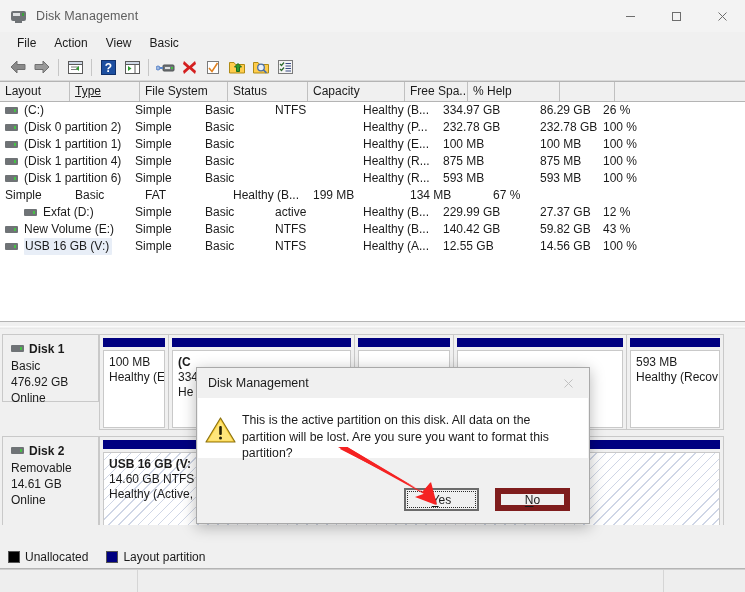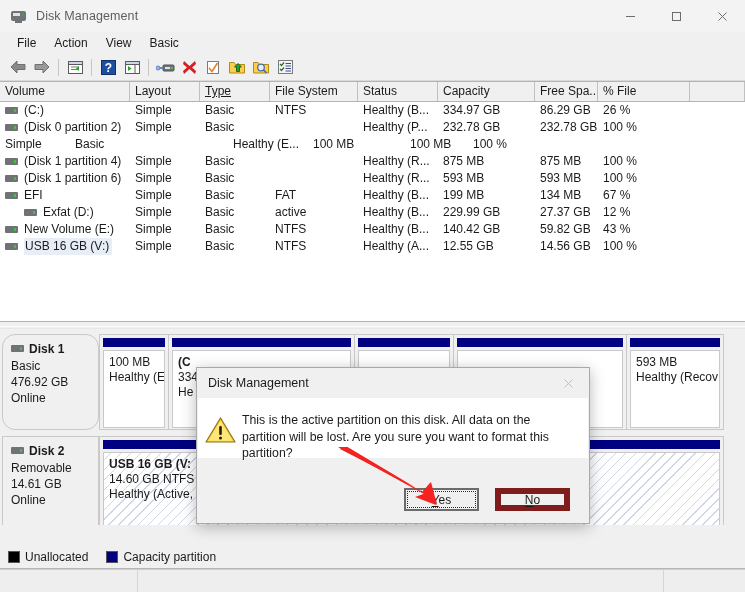--- a/index.html
+++ b/index.html
@@ -232,28 +232,27 @@
         <line x1="7.5" y1="3.5" x2="13" y2="3.5" stroke="#3a4d86"></line>
           <line x1="7.5" y1="6" x2="13" y2="6" stroke="#3a4d86"></line>
         <line x1="7.5" y1="8.5" x2="13" y2="8.5" stroke="#3a4d86"></line>
           <line x1="7.5" y1="11" x2="13" y2="11" stroke="#3a4d86"></line>
       </svg>
     </div>
   </div>
 
   <div class="listwrap">
     <div class="lhead" id="list-head">
-        <div class="hc" style="width: 130px;">Volume</div>
         <div class="hc" style="width: 70px;">Layout</div>
         <div class="hc" style="width: 70px; text-decoration: underline;">Type</div>
         <div class="hc" style="width: 88px;">File System</div>
         <div class="hc" style="width: 80px;">Status</div>
         <div class="hc" style="width: 97px;">Capacity</div>
         <div class="hc" style="width: 63px;">Free Spa...</div>
-        <div class="hc" style="width: 92px;">% File</div>
+        <div class="hc" style="width: 92px;">% Help</div>
         <div class="hc" style="width: 55px;"></div>
       </div>
     <div class="lbody" id="list-body">
         <div class="lrow">
           <div class="lcell volcell" style="width: 130px;">
             <span class="drvicon">
               <i></i>
               <b></b>
             </span>
             <span>(C:)</span>
@@ -278,20 +277,27 @@
           <div class="lcell" style="width: 70px;">Simple</div>
           <div class="lcell" style="width: 70px;">Basic</div>
           <div class="lcell" style="width: 88px;"></div>
           <div class="lcell" style="width: 80px;">Healthy (P...</div>
           <div class="lcell" style="width: 97px;">232.78 GB</div>
           <div class="lcell" style="width: 63px;">232.78 GB</div>
           <div class="lcell" style="width: 92px;">100 %</div>
           <div class="lcell" style="width: 55px;"></div>
         </div>
         <div class="lrow">
+          <div class="lcell volcell" style="width: 130px;">
+            <span class="drvicon">
+              <i></i>
+              <b></b>
+            </span>
+            <span>(Disk 1 partition 1)</span>
+          </div>
           <div class="lcell" style="width: 70px;">Simple</div>
           <div class="lcell" style="width: 70px;">Basic</div>
           <div class="lcell" style="width: 88px;"></div>
           <div class="lcell" style="width: 80px;">Healthy (E...</div>
           <div class="lcell" style="width: 97px;">100 MB</div>
           <div class="lcell" style="width: 63px;">100 MB</div>
           <div class="lcell" style="width: 92px;">100 %</div>
           <div class="lcell" style="width: 55px;"></div>
         </div>
         <div class="lrow">
@@ -322,34 +328,27 @@
           <div class="lcell" style="width: 70px;">Simple</div>
           <div class="lcell" style="width: 70px;">Basic</div>
           <div class="lcell" style="width: 88px;"></div>
           <div class="lcell" style="width: 80px;">Healthy (R...</div>
           <div class="lcell" style="width: 97px;">593 MB</div>
           <div class="lcell" style="width: 63px;">593 MB</div>
           <div class="lcell" style="width: 92px;">100 %</div>
           <div class="lcell" style="width: 55px;"></div>
         </div>
         <div class="lrow">
-          <div class="lcell volcell" style="width: 130px;">
-            <span class="drvicon">
-              <i></i>
-              <b></b>
-            </span>
-            <span>EFI</span>
-          </div>
           <div class="lcell" style="width: 70px;">Simple</div>
           <div class="lcell" style="width: 70px;">Basic</div>
           <div class="lcell" style="width: 88px;">FAT</div>
           <div class="lcell" style="width: 80px;">Healthy (B...</div>
           <div class="lcell" style="width: 97px;">199 MB</div>
           <div class="lcell" style="width: 63px;">134 MB</div>
-          <div class="lcell" style="width: 92px;">67 %</div>
+          <div class="lcell" style="width: 92px; margin-left: 20px;">67 %</div>
           <div class="lcell" style="width: 55px;"></div>
         </div>
         <div class="lrow">
           <div class="lcell volcell" style="width: 130px; padding-left: 24px;">
             <span class="drvicon">
               <i></i>
               <b></b>
             </span>
             <span>Exfat (D:)</span>
           </div>
@@ -398,21 +397,21 @@
         </div>
       </div>
   </div>
 
   <div class="splitter">
       <div class="grip"></div>
     </div>
 
   <div class="diskpane" id="disk-pane">
       <div class="diskrow" style="top: 0px;">
-        <div class="diskinfo" style="height: 96px; border-radius: 13px;">
+        <div class="diskinfo" style="height: 68px;">
           <div class="dtitle">
             <span class="dicon">
               <i></i>
               <b></b>
             </span>
             <span>Disk 1</span>
           </div>
           <div>Basic</div>
           <div>476.92 GB</div>
           <div>Online</div>
@@ -461,21 +460,21 @@
         </div>
       </div>
     </div>
 
   <div class="hscrollpane"></div>
 
   <div class="legend" id="legend">
       <span class="sw" style="background: rgb(0, 0, 0);"></span>
       <span class="lt">Unallocated</span>
       <span class="sw" style="background: rgb(0, 0, 128);"></span>
-      <span class="lt">Capacity partition</span>
+      <span class="lt">Layout partition</span>
     </div>
 
   <div class="statusstrip">
     <div class="seg" style="left:0;width:137px;"></div>
     <div class="seg" style="left:137px;width:526px;"></div>
   </div>
 
   <div class="dlg">
     <div class="dhead">
       <div class="dtitletext">Disk Management</div>

